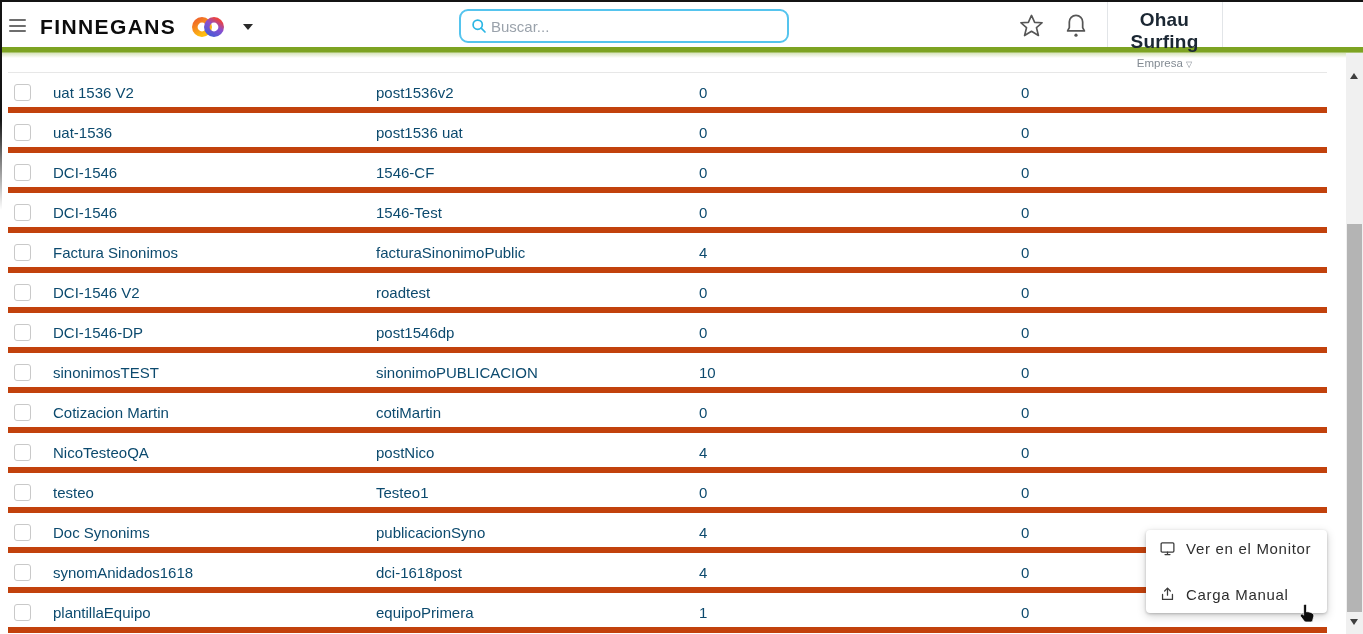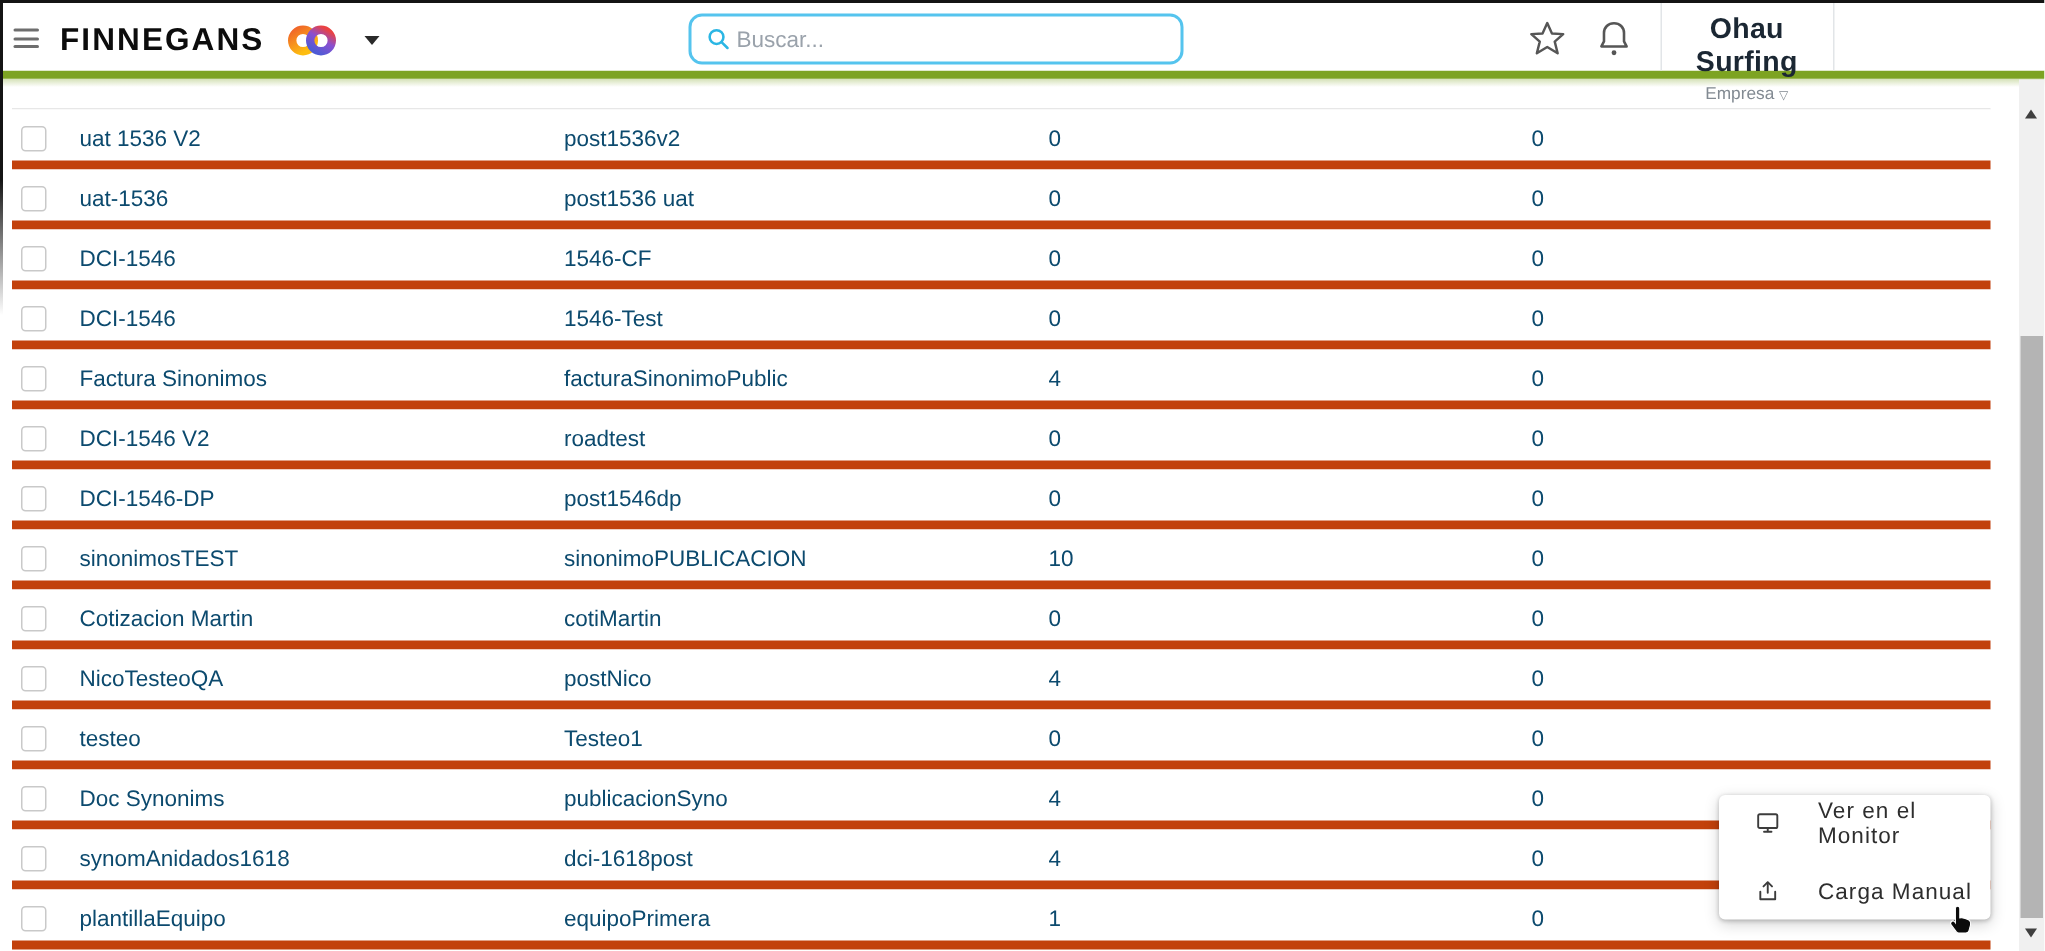--- a/index.html
+++ b/index.html
@@ -60,21 +60,21 @@
   
   .scrollbar { position:absolute; left:1346px; top:53px; width:17px; height:581px; background:#f0f0f0; z-index:30; }
   .sb-arrow { position:absolute; left:4px; width:0; height:0; border-left:4.5px solid transparent; border-right:4.5px solid transparent; cursor:pointer; }
   .sb-up { top:20px; border-bottom:6px solid #3f3f3f; }
   .sb-down { top:566px; border-top:6px solid #3f3f3f; }
   .sb-thumb { position:absolute; left:1px; top:171px; width:15px; height:388px; background:#b4b4b4; cursor:pointer; }
 
   
   .ctx-menu { position:absolute; left:1146px; top:530px; width:181px; background:#fff; border-radius:4px;
     box-shadow:0 1px 3px rgba(0,0,0,.22), 0 3px 10px rgba(0,0,0,.18); padding:7px 0; z-index:40; }
-  .ctx-item { display:flex; align-items:center; gap:25px; height:23px; padding-left:24px; cursor:pointer;
+  .ctx-item { display:flex; align-items:center; gap:10px; height:23px; padding-left:13px; cursor:pointer;
     font-size:15px; letter-spacing:.7px; color:#2e2e2e; }
   .ctx-item + .ctx-item { margin-top:23px; }
 
   
   .kebab { position:absolute; left:1302px; top:600px; width:4px; z-index:35; cursor:pointer; }
   .kebab i { display:block; width:3.5px; height:3.5px; border-radius:50%; background:#4a4a4a; margin-bottom:3px; }
   .cursor-hand { position:absolute; left:1297px; top:602px; z-index:45; }
 </style>
 </head>
 <body>

